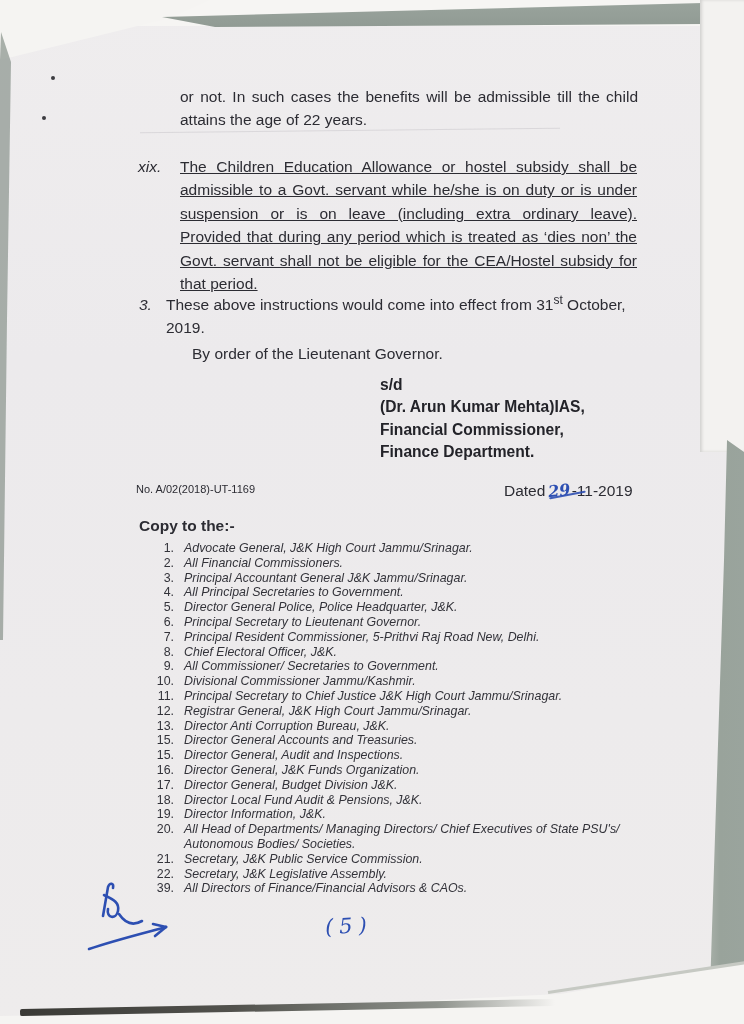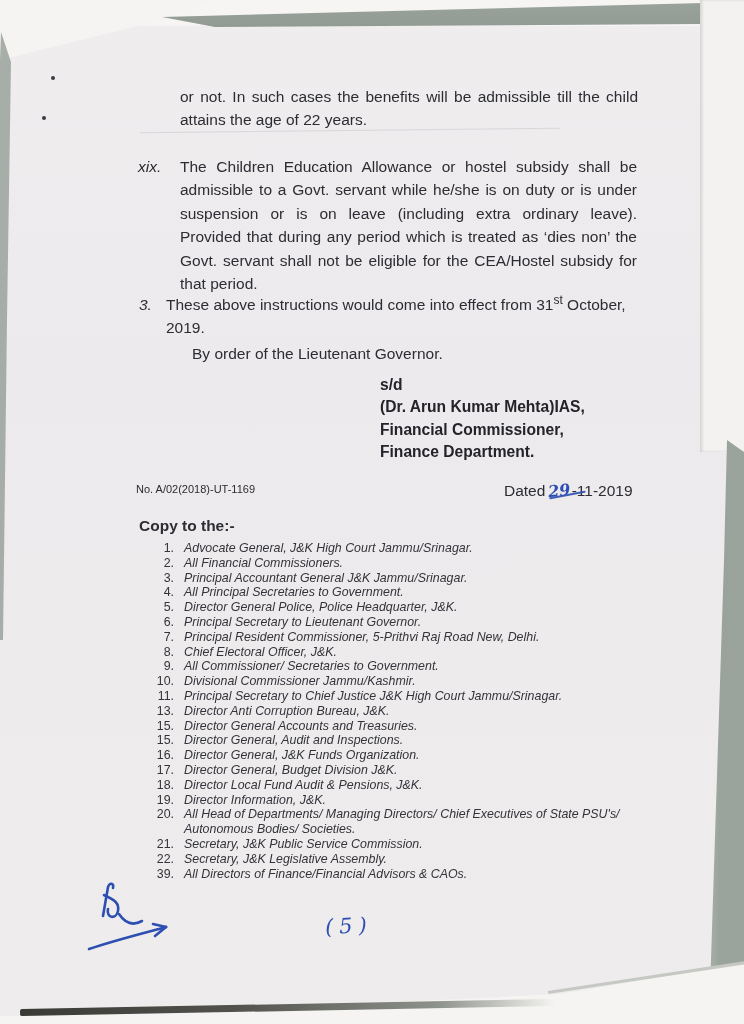--- a/index.html
+++ b/index.html
@@ -35,21 +35,21 @@
   .speck1{left:51px;top:76px;}
   .speck2{left:42px;top:116px;}
   .crease{left:140px;top:130px;width:420px;height:1px;background:rgba(180,178,182,.35);transform:rotate(-.6deg);}
 
   
   .ink{color:#2c2c33;}
   .body-text{font-size:15.5px;line-height:23.4px;text-align:justify;}
   .roman-label,.num-label{font-size:15.5px;line-height:23.4px;font-style:italic;}
   .p-cont{left:180px;top:85px;width:458px;}
   .xix-label{left:138px;top:155px;}
-  .xix-text{left:180px;top:155px;width:457px;}
+  .xix-text{left:180px;top:155px;width:457px;text-decoration:underline;}
   .c3-label{left:139px;top:293px;}
   .c3-text{left:166px;top:293px;width:476px;text-align:left;}
   .c3-text sup{font-size:12px;line-height:0;}
   .by-order{left:192px;top:345px;font-size:15.5px;}
   .sig-block{left:380px;top:374px;width:255px;
         font-weight:bold;font-size:15.6px;line-height:22.4px;color:#232329;}
   .sig-sd{padding-right:95px;}
   .ref-no{left:136px;top:483px;font-size:11px;}
   .dated{left:504px;top:481px;font-size:15.5px;}
   .dated .day{color:#2d4fb2;font-weight:bold;font-style:italic;display:inline-block;
@@ -150,20 +150,24 @@
     </div>
       <div class="copy-item">
       <span class="num">10.</span>
       <span class="txt">Divisional Commissioner Jammu/Kashmir.</span>
     </div>
       <div class="copy-item">
       <span class="num">11.</span>
       <span class="txt">Principal Secretary to Chief Justice J&amp;K High Court Jammu/Srinagar.</span>
     </div>
       <div class="copy-item">
+      <span class="num">12.</span>
+      <span class="txt">Registrar General, J&amp;K High Court Jammu/Srinagar.</span>
+    </div>
+      <div class="copy-item">
       <span class="num">13.</span>
       <span class="txt">Director Anti Corruption Bureau, J&amp;K.</span>
     </div>
       <div class="copy-item">
       <span class="num">15.</span>
       <span class="txt">Director General Accounts and Treasuries.</span>
     </div>
       <div class="copy-item">
       <span class="num">15.</span>
       <span class="txt">Director General, Audit and Inspections.</span>

